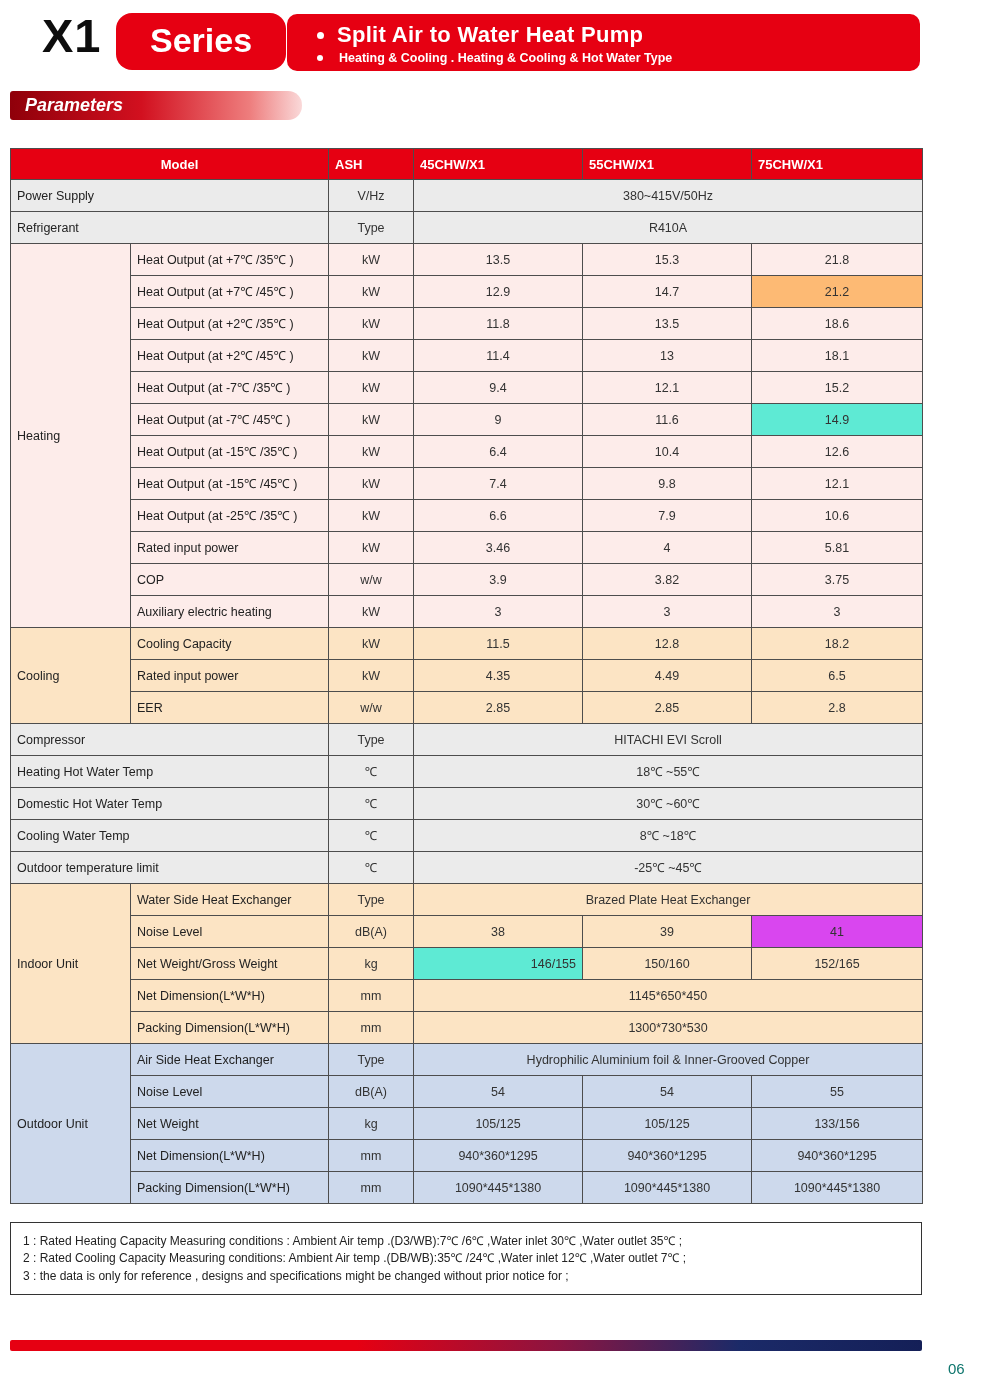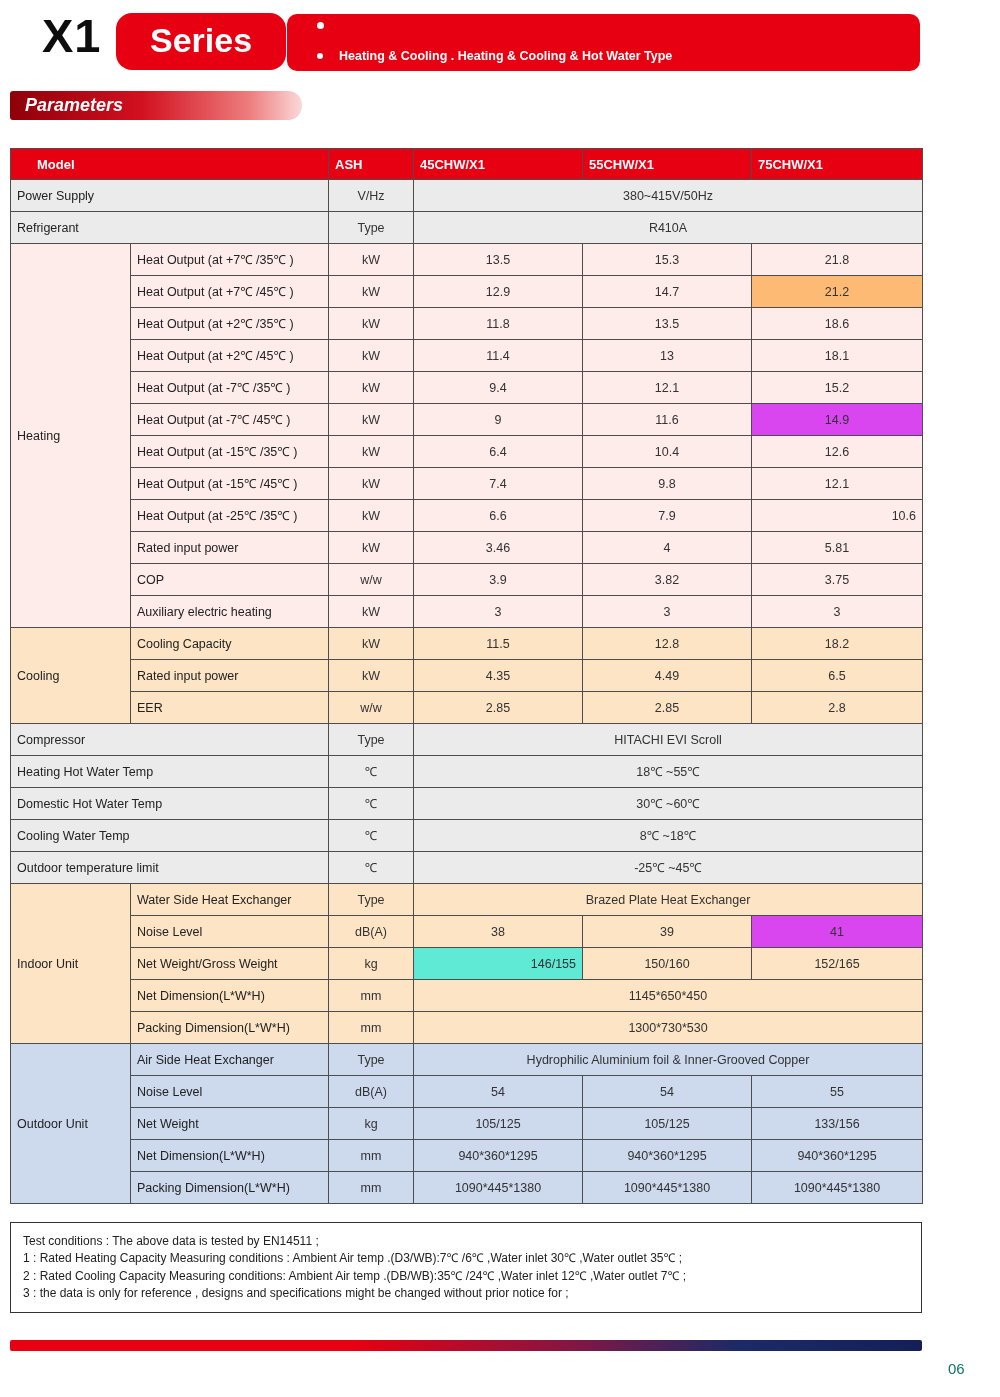--- a/index.html
+++ b/index.html
@@ -19,21 +19,21 @@
     background: var(--brand-red, #e60012); color: #fff;
     font-weight: bold; font-size: 34px; line-height: 1;
     padding: 10px 34px 13px; border-radius: 16px;
   }
   .banner {
     position: absolute; left: 287px; top: 14px; width: 633px; height: 57px;
     background: var(--brand-red, #e60012); border-radius: 10px; color: #fff;
   }
   .banner-row { display: flex; align-items: center; gap: 13px; padding-left: 30px; }
   .banner-row1 { margin-top: 8px; }
-  .banner-row2 { margin-top: 20px; gap: 16px; }
+  .banner-row2 { margin-top: 3px; gap: 16px; }
   .dot { width: 7px; height: 7px; border-radius: 50%; background: #fff; flex: 0 0 auto; }
   .dot2 { width: 6px; height: 6px; }
   .banner-text1 { font-size: 22px; font-weight: bold; letter-spacing: 0.3px; }
   .banner-text2 { font-size: 12.5px; font-weight: bold; }
 
   
   .params-ribbon {
     position: absolute; left: 10px; top: 91px; width: 292px; height: 29px;
     display: flex; align-items: center; padding-left: 15px; box-sizing: border-box;
     background: linear-gradient(90deg, #8f000a 0%, #d2101f 45%, #ee7d7d 82%, #fad9d9 100%);
@@ -48,21 +48,21 @@
     font-size: 12.5px; color: #222;
   }
   .params-table th, .params-table td {
     border: 1px solid var(--border-col, #4d4d4d);
     padding: 2px 6px; box-sizing: border-box;
   }
   .params-table thead th {
     background: var(--brand-red, #e60012); color: #fff;
     font-weight: bold; font-size: 13px; height: 31px; text-align: left;
   }
-  .params-table thead .th-model { text-align: left; padding-left: 26px; }
+  .params-table thead .th-model { text-align: center; padding-left: 26px; }
   .params-table td { height: 32px; }
   .group-cell { text-align: left; padding-left: 10px; vertical-align: middle; }
   .label-cell { text-align: left; padding-left: 10px; }
   .unit-cell, .value-cell { text-align: center; color: #333; }
 
   
   .notes-box {
     position: absolute; left: 10px; top: 1222px; width: 912px; box-sizing: border-box;
     border: 1px solid #333; padding: 10px 12px 9px;
     font-size: 12px; line-height: 1.45; color: #222;
@@ -82,20 +82,21 @@
 </style>
 </head>
 <body>
 
 <div class="x1">X1</div>
 <div class="series-badge">Series</div>
 
 <div class="banner">
   <div class="banner-row banner-row1">
     <span class="dot"></span>
+    <span class="banner-text1">Split Air to Water Heat Pump</span>
   </div>
   <div class="banner-row banner-row2">
     <span class="dot dot2"></span>
     <span class="banner-text2">Heating &amp; Cooling  . Heating &amp; Cooling &amp; Hot Water Type</span>
   </div>
 </div>
 
 <div class="params-ribbon">
   <span>Parameters</span>
 </div>
@@ -163,42 +164,42 @@
         <td class="unit-cell" style="background: rgb(253, 236, 234);">kW</td>
         <td class="value-cell" style="background: rgb(253, 236, 234);">9.4</td>
         <td class="value-cell" style="background: rgb(253, 236, 234);">12.1</td>
         <td class="value-cell" style="background: rgb(253, 236, 234);">15.2</td>
       </tr>
       <tr>
         <td class="label-cell" style="background: rgb(253, 236, 234);">Heat Output (at -7℃ /45℃ )</td>
         <td class="unit-cell" style="background: rgb(253, 236, 234);">kW</td>
         <td class="value-cell" style="background: rgb(253, 236, 234);">9</td>
         <td class="value-cell" style="background: rgb(253, 236, 234);">11.6</td>
-        <td class="value-cell" style="background: #d946ef;">14.9</td>
+        <td class="value-cell" style="background: #5eead4;">14.9</td>
       </tr>
       <tr>
         <td class="label-cell" style="background: rgb(253, 236, 234);">Heat Output (at -15℃ /35℃ )</td>
         <td class="unit-cell" style="background: rgb(253, 236, 234);">kW</td>
         <td class="value-cell" style="background: rgb(253, 236, 234);">6.4</td>
         <td class="value-cell" style="background: rgb(253, 236, 234);">10.4</td>
         <td class="value-cell" style="background: rgb(253, 236, 234);">12.6</td>
       </tr>
       <tr>
         <td class="label-cell" style="background: rgb(253, 236, 234);">Heat Output (at -15℃ /45℃ )</td>
         <td class="unit-cell" style="background: rgb(253, 236, 234);">kW</td>
         <td class="value-cell" style="background: rgb(253, 236, 234);">7.4</td>
         <td class="value-cell" style="background: rgb(253, 236, 234);">9.8</td>
         <td class="value-cell" style="background: rgb(253, 236, 234);">12.1</td>
       </tr>
       <tr>
         <td class="label-cell" style="background: rgb(253, 236, 234);">Heat Output (at -25℃ /35℃ )</td>
         <td class="unit-cell" style="background: rgb(253, 236, 234);">kW</td>
         <td class="value-cell" style="background: rgb(253, 236, 234);">6.6</td>
         <td class="value-cell" style="background: rgb(253, 236, 234);">7.9</td>
-        <td class="value-cell" style="background: rgb(253, 236, 234); text-align: right;">10.6</td>
+        <td class="value-cell" style="background: rgb(253, 236, 234);">10.6</td>
       </tr>
       <tr>
         <td class="label-cell" style="background: rgb(253, 236, 234);">Rated input power</td>
         <td class="unit-cell" style="background: rgb(253, 236, 234);">kW</td>
         <td class="value-cell" style="background: rgb(253, 236, 234);">3.46</td>
         <td class="value-cell" style="background: rgb(253, 236, 234);">4</td>
         <td class="value-cell" style="background: rgb(253, 236, 234);">5.81</td>
       </tr>
       <tr>
         <td class="label-cell" style="background: rgb(253, 236, 234);">COP</td>
@@ -322,20 +323,19 @@
         <td class="label-cell" style="background: rgb(205, 217, 236);">Packing Dimension(L*W*H)</td>
         <td class="unit-cell" style="background: rgb(205, 217, 236);">mm</td>
         <td class="value-cell" style="background: rgb(205, 217, 236);">1090*445*1380</td>
         <td class="value-cell" style="background: rgb(205, 217, 236);">1090*445*1380</td>
         <td class="value-cell" style="background: rgb(205, 217, 236);">1090*445*1380</td>
       </tr>
     </tbody>
 </table>
 
 <div class="notes-box">
-    <div class="note-line">Test conditions :  The above data is tested by EN14511 ;</div>
     <div class="note-line">1 : Rated Heating Capacity Measuring conditions : Ambient Air temp .(D3/WB):7℃ /6℃ ,Water inlet 30℃ ,Water outlet 35℃ ;</div>
     <div class="note-line">2 : Rated Cooling Capacity  Measuring conditions: Ambient Air temp .(DB/WB):35℃ /24℃ ,Water inlet 12℃ ,Water outlet 7℃ ;</div>
     <div class="note-line">3 : the data is only for reference ,  designs and specifications might be changed without prior notice for ;</div>
   </div>
 
 <div class="footer-bar"></div>
 <div class="page-number">06</div>
 
 </body></html>

